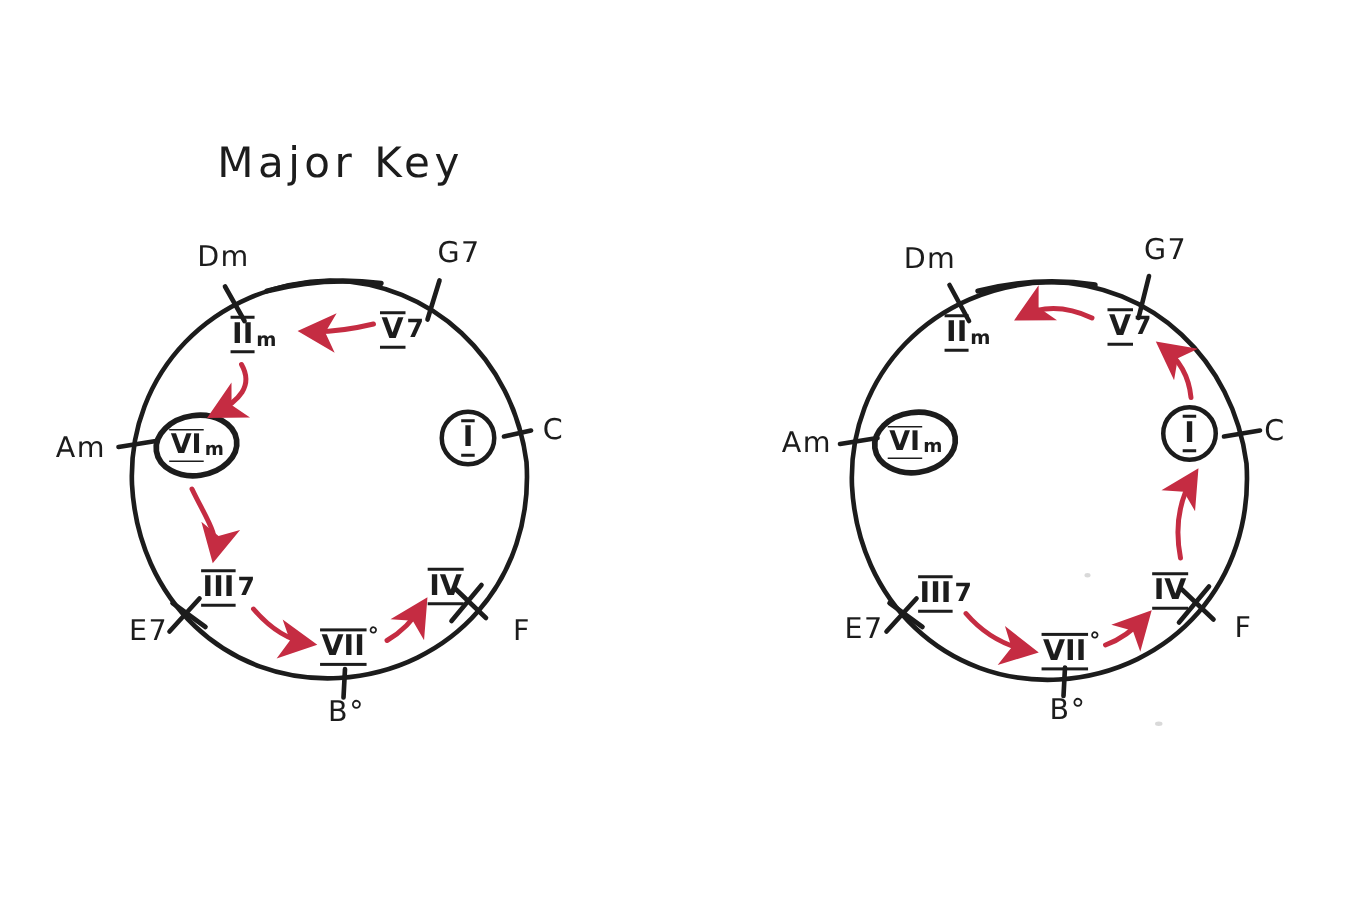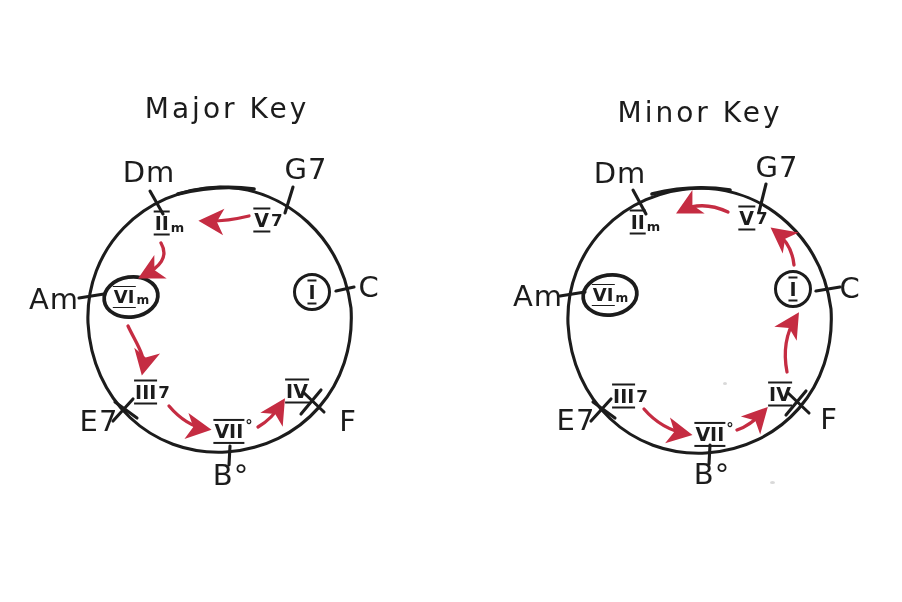--- a/index.html
+++ b/index.html
@@ -6,21 +6,21 @@
   .stage{
     position:relative;width:866px;height:602px;background:#ffffff;overflow:hidden;
     font-family:"DejaVu Sans","Liberation Sans",sans-serif;color:#1c1c1c;
   }
   .stage svg{position:absolute;left:0;top:0;}
   .lbl{
     position:absolute;transform:translate(-50%,-50%);
     white-space:nowrap;color:#1c1c1c;line-height:1;
   }
   .title{font-size:28px;letter-spacing:3px;font-weight:500;}
-  .note{font-size:29px;letter-spacing:1px;}
+  .note{font-size:19px;letter-spacing:1px;}
   .chord{font-size:19px;font-weight:600;}
   .chord.small{font-size:18px;font-weight:700;}
   .rn{
     display:inline-block;line-height:1;padding:1px 1px;
     border-top:2.4px solid #1c1c1c;border-bottom:2.4px solid #1c1c1c;
   }
   .chord.small .rn{border-top-width:1.8px;border-bottom-width:1.8px;}
   .suf-m{font-size:0.68em;vertical-align:-0.12em;margin-left:1px;}
   .suf-7{font-size:0.88em;vertical-align:0.06em;margin-left:1px;}
   .suf-dim{font-size:0.78em;vertical-align:0.55em;margin-left:1px;}
@@ -110,21 +110,20 @@
   <div class="lbl chord" style="left:152px;top:392px">
     <span class="rn">III</span><span class="suf-7">7</span>
   </div>
   <div class="lbl chord" style="left:233px;top:431px">
     <span class="rn">VII</span><span class="suf-dim">°</span>
   </div>
   <div class="lbl chord" style="left:297px;top:391px">
     <span class="rn">IV</span>
   </div>
 
-  <div class="lbl title" style="left:700px;top:113px">Minor Key</div>
 
   <div class="lbl note" style="left:620px;top:173px">Dm</div>
   <div class="lbl note" style="left:777px;top:167px">G7</div>
   <div class="lbl note" style="left:538px;top:296px">Am</div>
   <div class="lbl note" style="left:850px;top:288px">C</div>
   <div class="lbl note" style="left:576px;top:420px">E7</div>
   <div class="lbl note" style="left:712px;top:474px">B°</div>
   <div class="lbl note" style="left:829px;top:419px">F</div>
 
   <div class="lbl chord" style="left:645px;top:222px">

